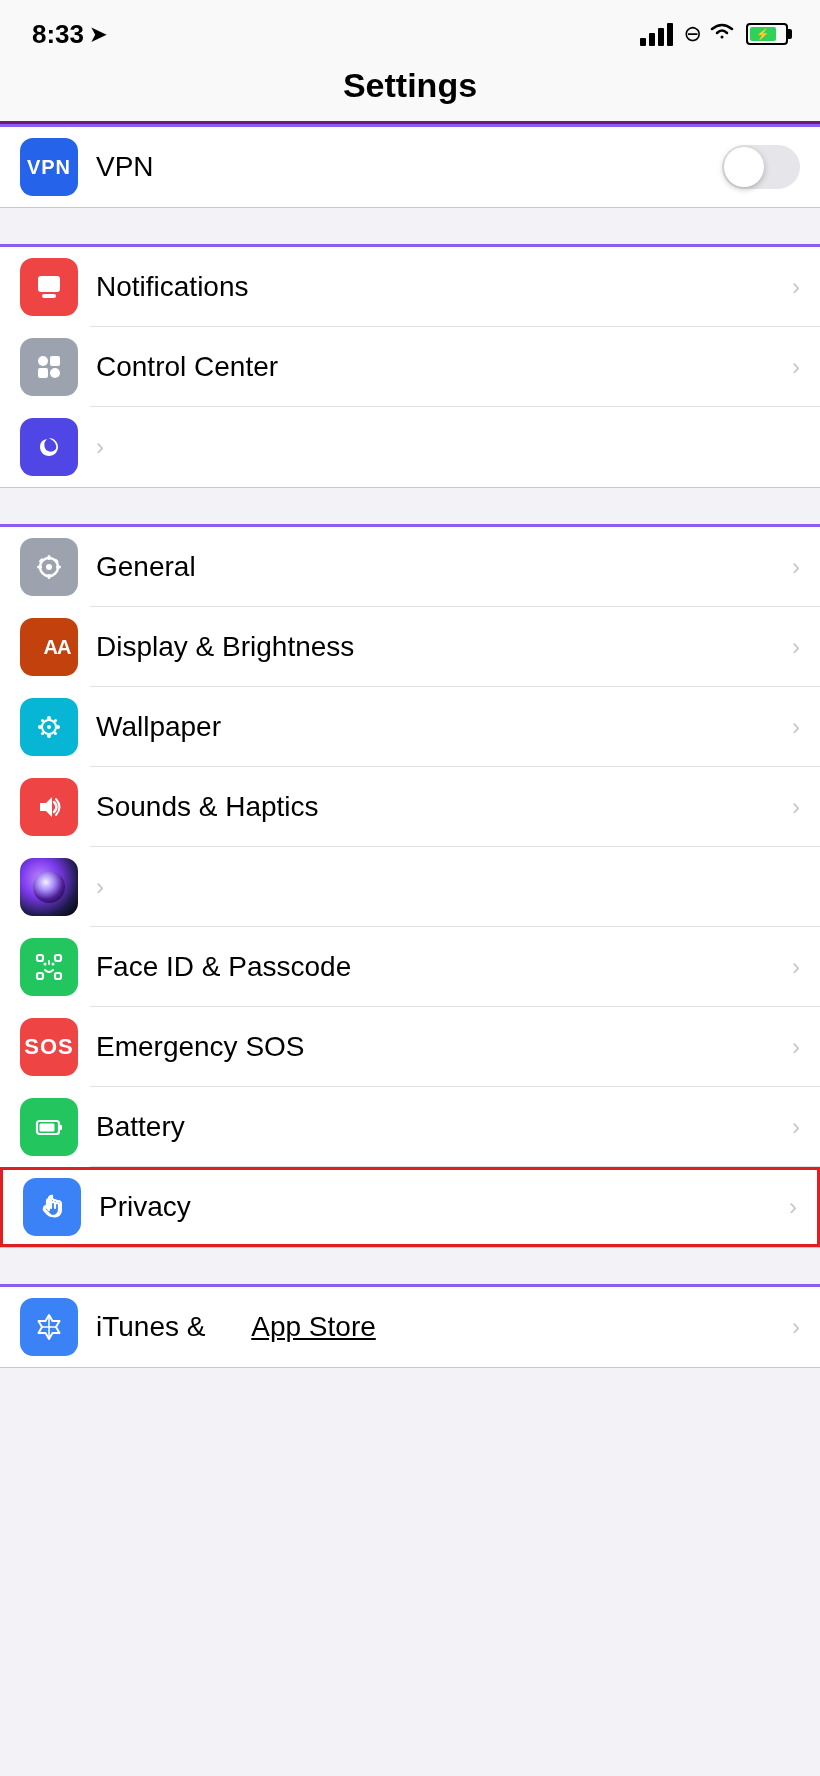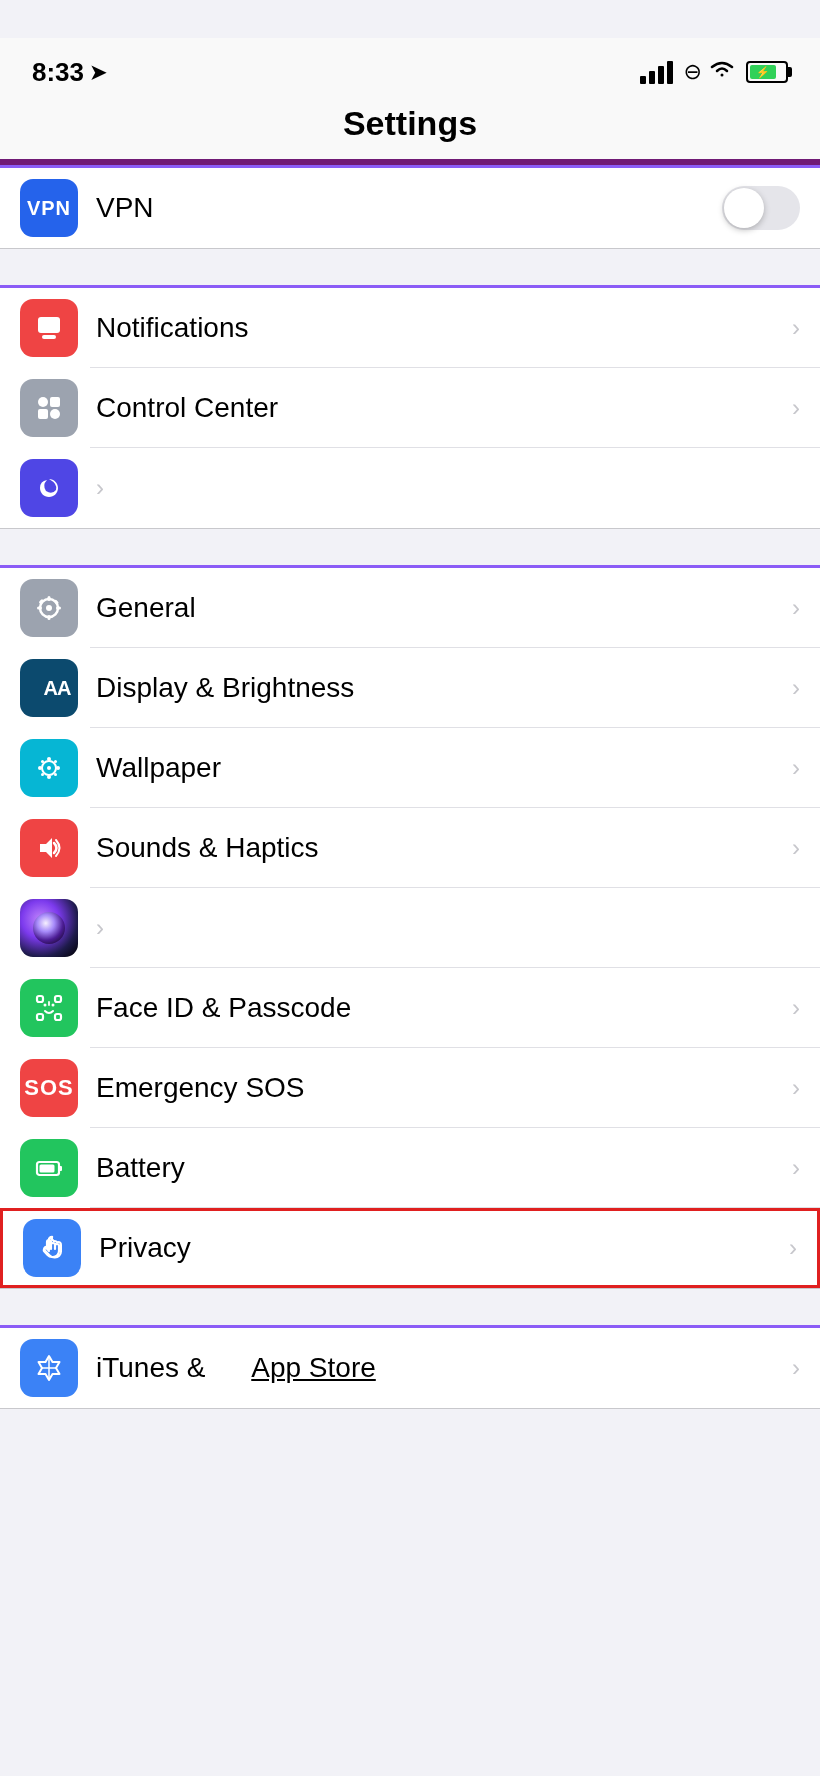--- a/index.html
+++ b/index.html
@@ -14,21 +14,20 @@
     }
 
     
     .status-bar {
       display: flex;
       justify-content: space-between;
       align-items: center;
       padding: 18px 32px 10px 32px;
       background: #f9f9f9;
       height: 60px;
-      margin-top: 38px;
     }
 
     .status-time {
       font-size: 26px;
       font-weight: 600;
       color: #000;
       display: flex;
       align-items: center;
       gap: 6px;
     }
@@ -102,21 +101,21 @@
       left: 50%;
       transform: translateX(-50%);
       font-weight: bold;
     }
 
     
     .nav-title {
       background: #f9f9f9;
       text-align: center;
       padding: 6px 0 16px 0;
-      border-bottom: 6px solid #701a75;
+      border-bottom: 3px solid #701a75;
     }
 
     .nav-title h1 {
       font-size: 34px;
       font-weight: 700;
       color: #000;
     }
 
     
     .settings-section {
@@ -211,21 +210,21 @@
       box-shadow: 0 2px 6px rgba(0,0,0,0.25);
       transition: left 0.2s;
     }
 
     
     .icon-vpn { background: #2563eb; }
     .icon-notifications { background: #ef4444; }
     .icon-controlcenter { background: #9ca3af; }
     .icon-donotdisturb { background: #4f46e5; }
     .icon-general { background: #9ca3af; }
-    .icon-display { background: #0c4a6e; padding-left: 16px; }
+    .icon-display { background: #c2410c; padding-left: 16px; }
     .icon-wallpaper { background: #06b6d4; }
     .icon-sounds { background: #ef4444; }
     .icon-siri { background: linear-gradient(135deg, #000 0%, #1a1a2e 40%, #5b21b6 70%, #8b5cf6 100%); }
     .icon-faceid { background: #22c55e; }
     .icon-sos { background: #ef4444; text-align: right; }
     .icon-battery { background: #22c55e; }
     .icon-privacy { background: #3b82f6; }
     .icon-appstore { background: #3b82f6; }
 
     

